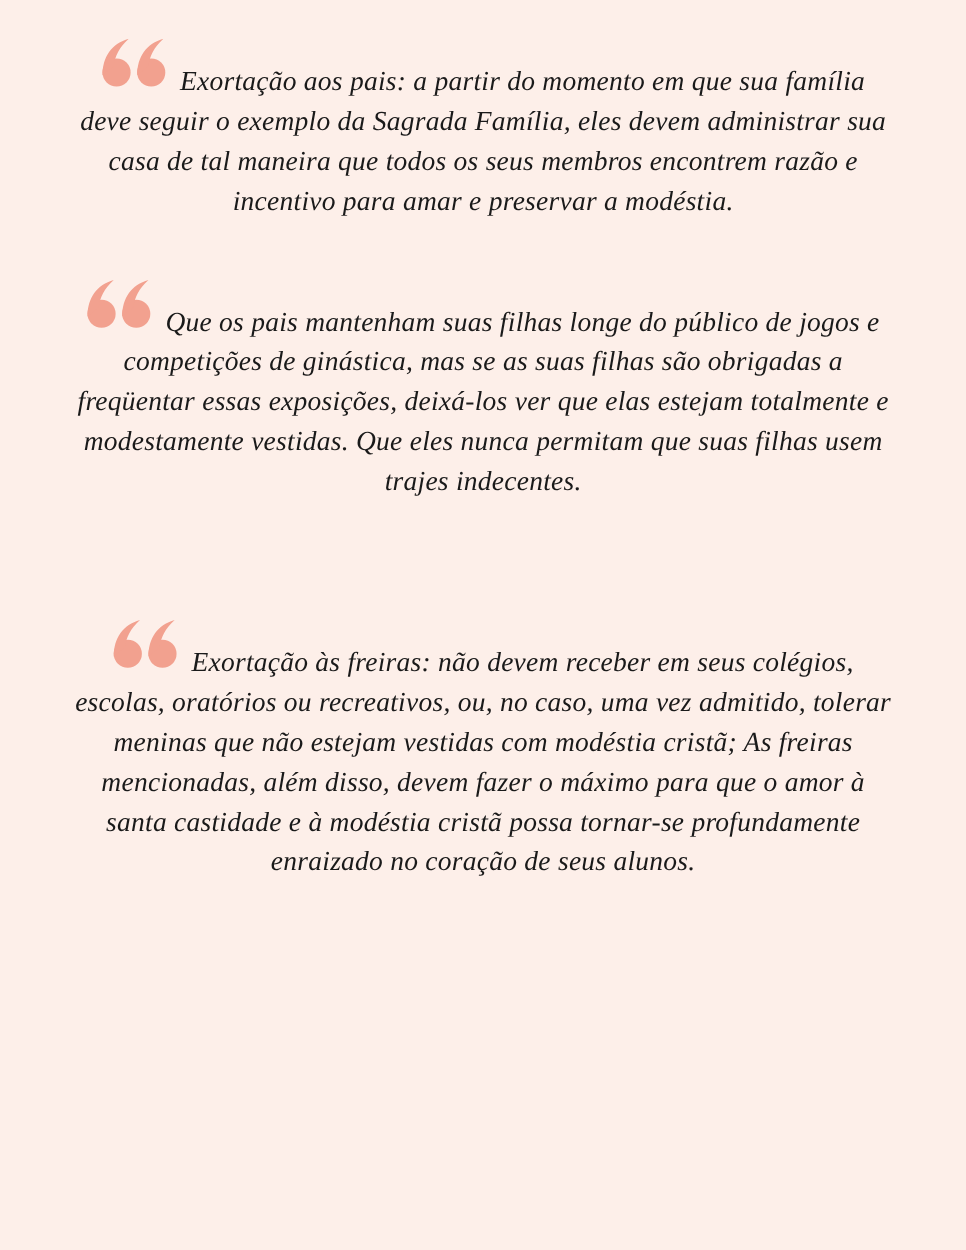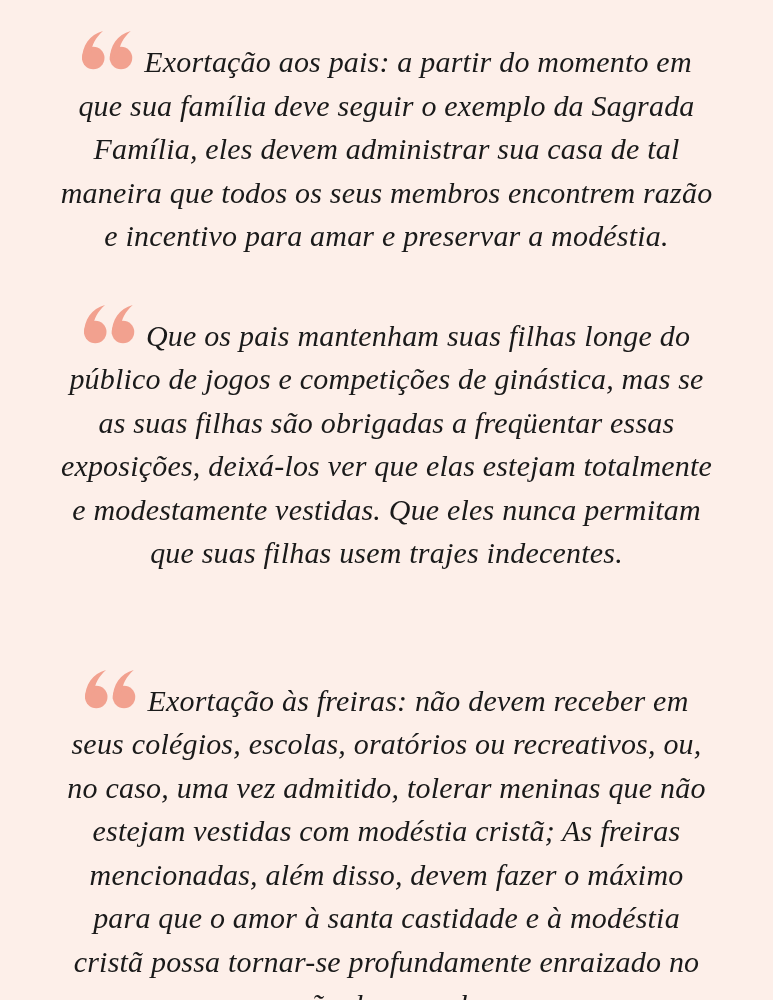--- a/index.html
+++ b/index.html
@@ -15,21 +15,21 @@
     box-sizing: border-box;
     padding: 40px 58px 20px 58px;
     overflow: hidden;
     font-family: "Liberation Serif", "DejaVu Serif", serif;
   }
   blockquote.quote {
     margin: 0;
     padding: 0;
     text-align: center;
     font-style: italic;
-    font-size: 30px;
+    font-size: 22px;
     line-height: 1.45;
     color: #1a1a1a;
     letter-spacing: 0.2px;
   }
   blockquote.quote.second { margin-top: 56px; }
   blockquote.quote.third  { margin-top: 104px; }
   .qmark {
     display: inline-block;
     width: 53px;
     height: 39px;

